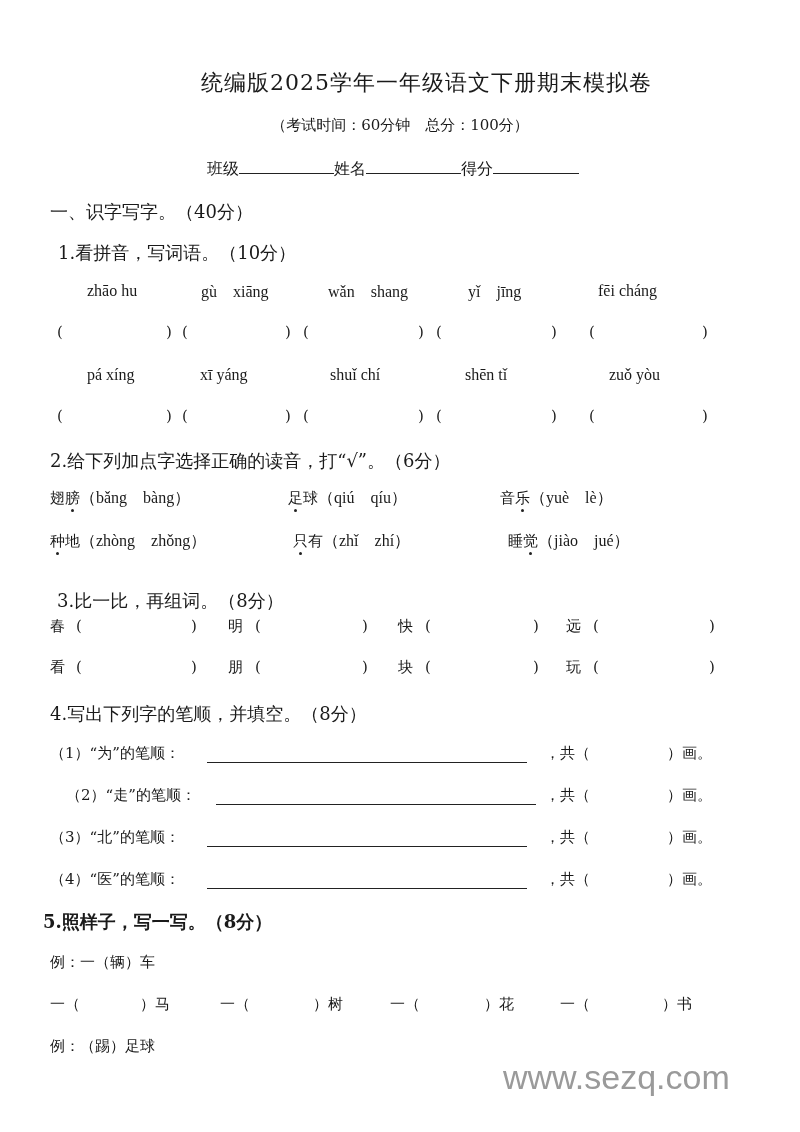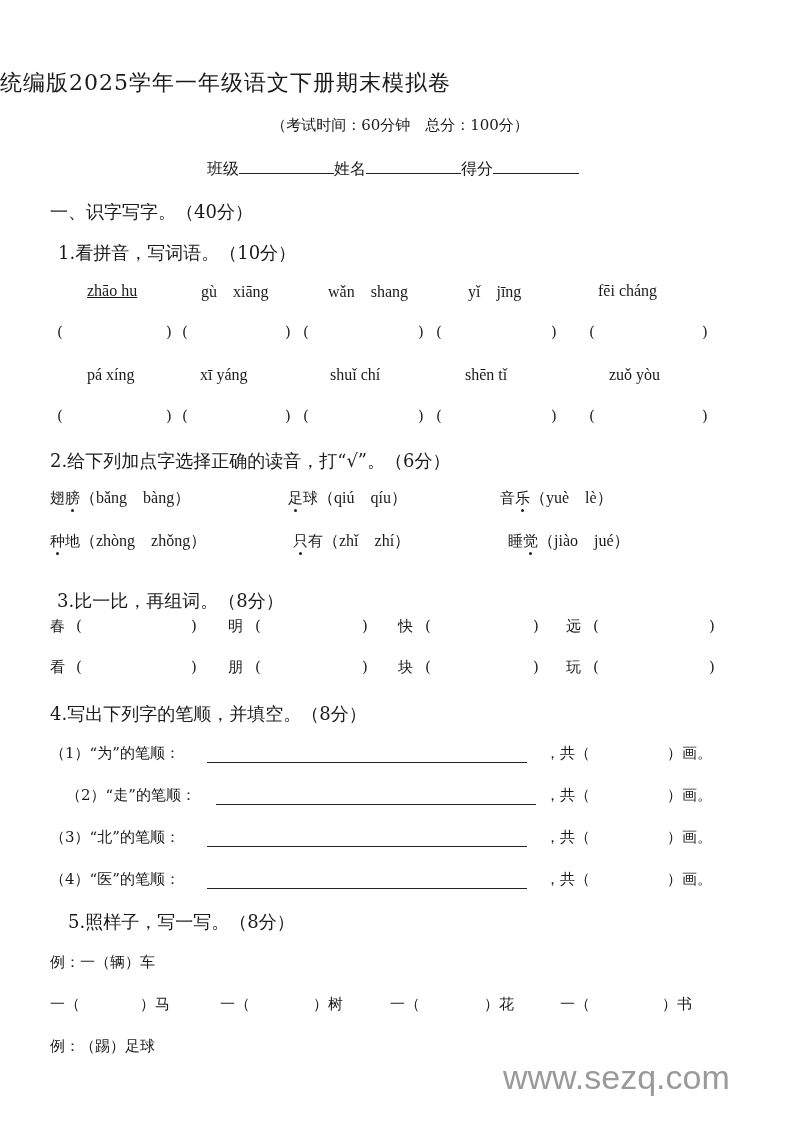--- a/index.html
+++ b/index.html
@@ -1,19 +1,19 @@
 <!DOCTYPE html>
 <html><head>
 <meta charset="utf-8">
 <style>
   html, body { margin:0; padding:0; background:#ffffff; }
   body { width:800px; height:1132px; position:relative; overflow:hidden;
          font-family:"DejaVu Serif","Liberation Serif",serif; color:#1a1a1a; }
   .abs { position:absolute; white-space:nowrap; }
-  .title { font-size:22px; left:0; width:652px; text-align:left; top:68px; letter-spacing:1px; }
+  .title { font-size:22px; left:0; width:652px; text-align:right; top:68px; letter-spacing:1px; }
   .subtitle { font-size:15px; left:0; width:800px; text-align:center; top:116px; }
   .info { font-size:16px; top:157px; left:207px; }
   .blank { display:inline-block; border-bottom:1.5px solid #222; height:16px; vertical-align:baseline; }
   .h { font-size:18px; }
   .t { font-size:15px; }
   .py { font-size:16px; font-family:"Liberation Serif","DejaVu Serif",serif; }
   .paren { font-size:15px; }
   .line { position:absolute; height:0; border-top:1.5px solid #222; }
   .dotted { position:relative; }
   .dotted::after { content:""; position:absolute; left:50%; bottom:-5px; width:3px; height:3px; margin-left:-1.5px; border-radius:50%; background:#222; }
@@ -25,21 +25,21 @@
 <div class="abs title">统编版2025学年一年级语文下册期末模拟卷</div>
 <div class="abs subtitle">（考试时间：60分钟　总分：100分）</div>
 <div class="abs info">
   <span>班级</span><span class="blank" style="width:95px"></span><span>姓名</span><span class="blank" style="width:95px"></span><span>得分</span><span class="blank" style="width:86px"></span>
 </div>
 
 <div class="abs h" style="left:50px; top:200px;">一、识字写字。（40分）</div>
 
 <div class="abs h" style="left:58px; top:241px;">1.看拼音，写词语。（10分）</div>
 
-<div class="abs py" style="left:87px; top:282px;text-decoration:underline;">zhāo hu</div>
+<div class="abs py" style="left:87px; top:282px;">zhāo hu</div>
 <div class="abs py" style="left:201px; top:282px;">gù　xiāng</div>
 <div class="abs py" style="left:328px; top:282px;">wǎn　shang</div>
 <div class="abs py" style="left:468px; top:282px;text-align:center;">yǐ　jīng</div>
 <div class="abs py" style="left:598px; top:282px;">fēi cháng</div>
 
 <div>
   <span class="abs paren" style="left:57px; top:323px;">(</span>
   <span class="abs" style="left:66px; top:320px; width:100px; height:22px;"></span>
   <span class="abs paren" style="left:166px; top:323px;">)</span>
   <span class="abs paren" style="left:182px; top:323px;">(</span>
@@ -165,21 +165,21 @@
   <span class="abs t" style="left:667px; top:828px;">）画。</span>
 </div>
 <div>
   <span class="abs t" style="left:50px; top:870px;">（4）“医”的笔顺：</span>
   <span class="line" style="left:207px; top:888px; width:320px;"></span>
   <span class="abs t" style="left:545px; top:870px;">，共（</span>
   <span class="abs" style="left:602px; top:866px; width:62px; height:22px;"></span>
   <span class="abs t" style="left:667px; top:870px;">）画。</span>
 </div>
 
-<div class="abs h" style="left:68px; top:910px;">5.照样子，写一写。（8分）</div>
+<div class="abs h" style="left:43px; top:910px;font-weight:bold;">5.照样子，写一写。（8分）</div>
 <div class="abs t" style="left:50px; top:953px;">例：一（辆）车</div>
 
 <div>
   <span class="abs t" style="left:50px; top:995px;">一（</span>
   <span class="abs" style="left:82px; top:991px; width:52px; height:22px;"></span>
   <span class="abs t" style="left:140px; top:995px;">）马</span>
 
   <span class="abs t" style="left:220px; top:995px;">一（</span>
   <span class="abs" style="left:252px; top:991px; width:52px; height:22px;"></span>
   <span class="abs t" style="left:313px; top:995px;">）树</span>

